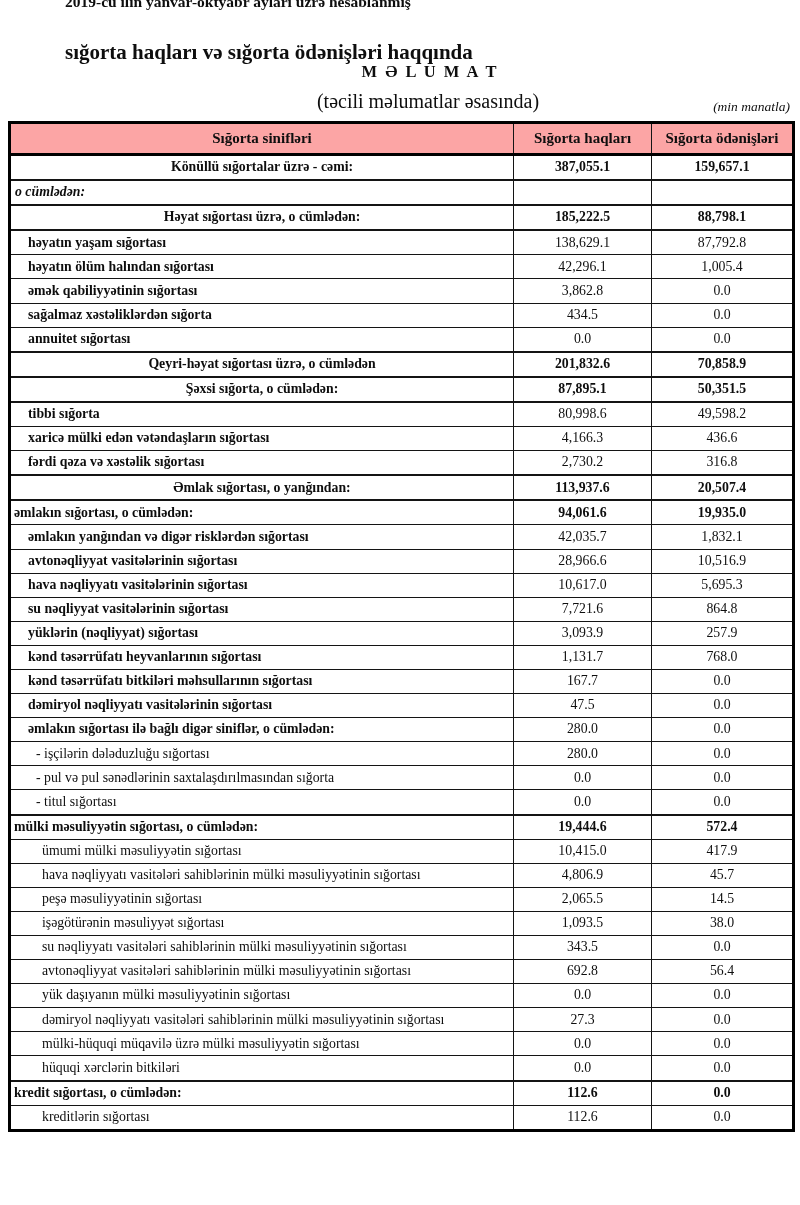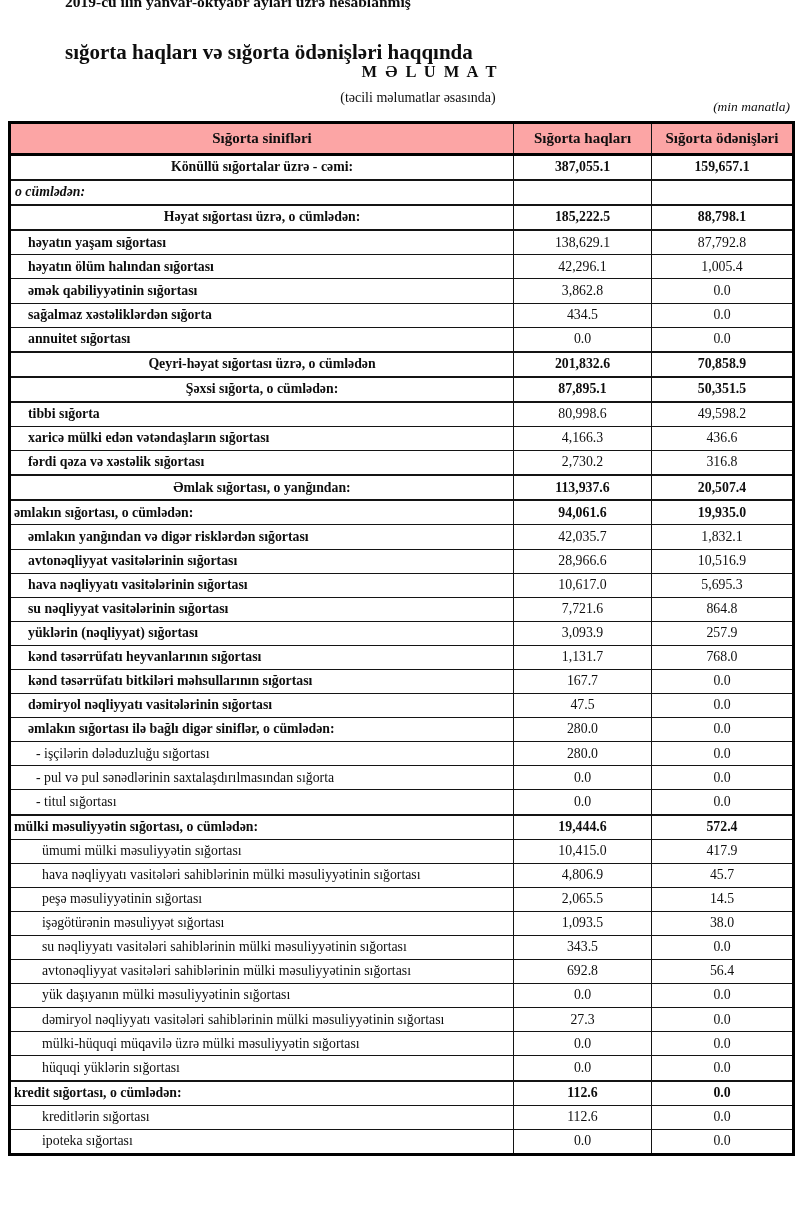--- a/index.html
+++ b/index.html
@@ -20,22 +20,22 @@
   .title-2 {
     position: absolute; left: 65px; top: 40px;
     font-size: 21px; font-weight: bold; white-space: nowrap;
   }
   .title-3 {
     position: absolute; left: 60px; width: 740px; top: 62px;
     text-align: center; font-size: 16.5px; font-weight: bold;
     letter-spacing: 2px; white-space: nowrap;
   }
   .title-4 {
-    position: absolute; left: 48px; width: 740px; top: 90px;
-    text-align: center; font-size: 14px; white-space: nowrap;
+    position: absolute; left: 58px; width: 740px; top: 90px;
+    text-align: center; font-size: 20px; white-space: nowrap;
   }
   .unit-note {
     position: absolute; right: 10px; top: 99px;
     font-size: 13.5px; font-style: italic; white-space: nowrap;
   }
 
   
   table.main {
     position: absolute; left: 8px; top: 121px;
     width: 784px;
@@ -280,35 +280,30 @@
       <td class="lbl">dəmiryol nəqliyyatı vasitələri sahiblərinin mülki məsuliyyətinin sığortası</td>
       <td class="num">27.3</td>
       <td class="num">0.0</td>
     </tr>
         <tr class="r-item2">
       <td class="lbl">mülki-hüquqi müqavilə üzrə mülki məsuliyyətin sığortası</td>
       <td class="num">0.0</td>
       <td class="num">0.0</td>
     </tr>
         <tr class="r-item2">
-      <td class="lbl">hüquqi yüklərin sığortası</td>
+      <td class="lbl">hüquqi xərclərin bitkiləri</td>
       <td class="num">0.0</td>
       <td class="num">0.0</td>
     </tr>
         <tr class="r-subhead">
       <td class="lbl">kredit sığortası, o cümlədən:</td>
       <td class="num">112.6</td>
       <td class="num">0.0</td>
     </tr>
         <tr class="r-item2">
       <td class="lbl">kreditlərin sığortası</td>
       <td class="num">112.6</td>
       <td class="num">0.0</td>
     </tr>
-        <tr class="r-item2">
-      <td class="lbl">ipoteka sığortası</td>
-      <td class="num">0.0</td>
-      <td class="num">0.0</td>
-    </tr>
       </tbody>
   </table>
 
 </div>
 
 </body></html>

